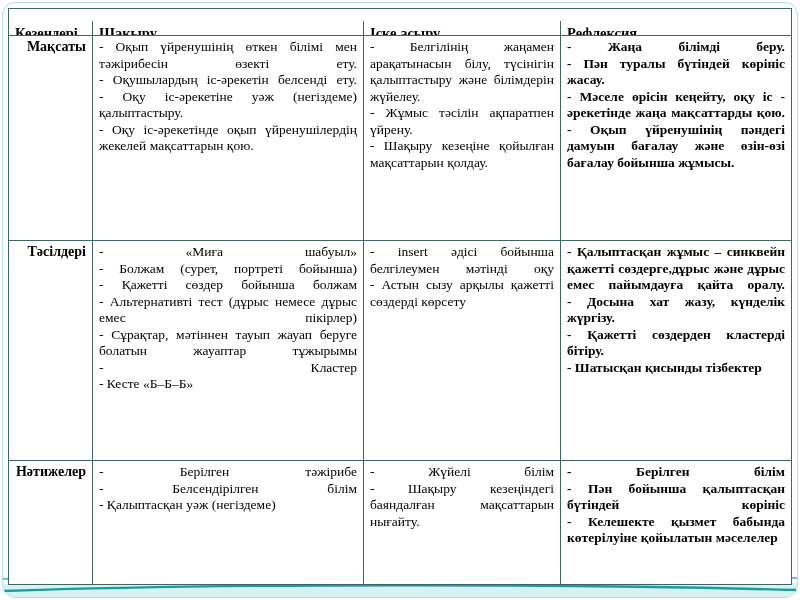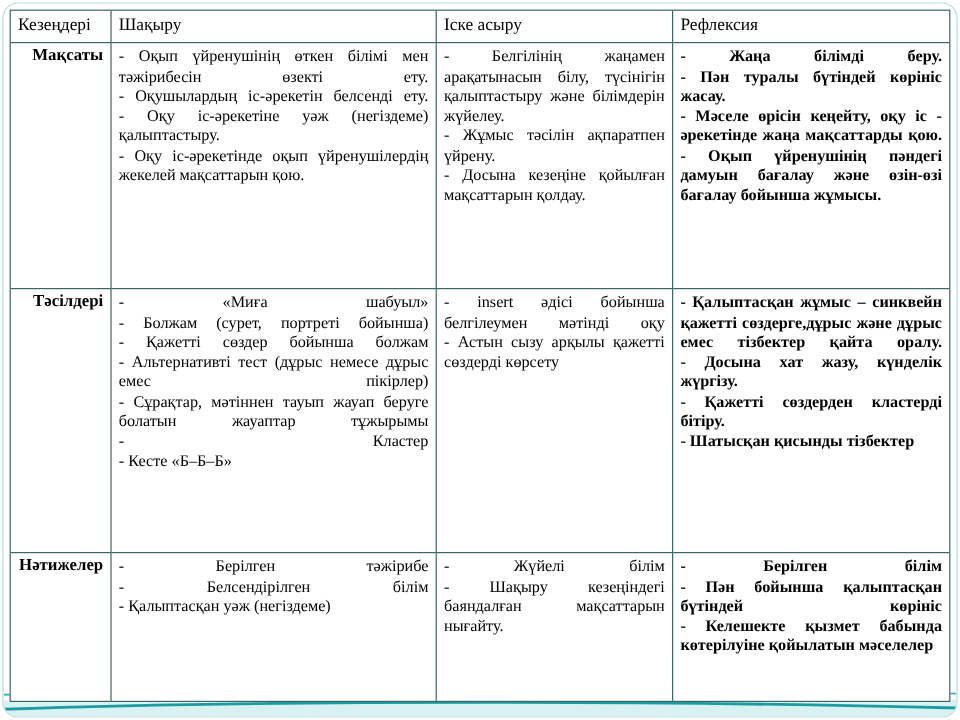--- a/index.html
+++ b/index.html
@@ -48,23 +48,24 @@
     border-right: 1px solid #3e6464;
     border-bottom: 1px solid #3e6464;
     padding: 3px 6px 4px 6px;
     font-size: 13.5px;
     line-height: 16.5px;
     overflow: hidden;
   }
   .cell.lastcol { border-right: none; font-weight: bold; }
   .cell.lastrow { border-bottom: none; }
   .cell.head {
-    font-weight: normal;
+    font-weight: bold;
     font-size: 14.5px;
     padding-top: 4px;
+    margin-top: 12px;
   }
   .cell.label {
     font-weight: bold;
     font-size: 14px;
     overflow-wrap: anywhere;
     text-align: right;
   }
   .bullet {
     text-align: justify;
     text-align-last: justify;
@@ -96,21 +97,21 @@
     <div class="cell label">Мақсаты</div>
     <div class="cell">
         <div class="bullet">- Оқып үйренушінің өткен білімі мен тәжірибесін өзекті ету.</div>
         <div class="bullet">- Оқушылардың іс-әрекетін белсенді ету.</div>
         <div class="bullet">- Оқу іс-әрекетіне уәж (негіздеме) қалыптастыру.</div>
         <div class="bullet">- Оқу іс-әрекетінде оқып үйренушілердің жекелей мақсаттарын қою.</div>
       </div>
     <div class="cell">
         <div class="bullet">- Белгілінің жаңамен арақатынасын білу, түсінігін қалыптастыру және білімдерін жүйелеу.</div>
         <div class="bullet">- Жұмыс тәсілін ақпаратпен үйрену.</div>
-        <div class="bullet">- Досына кезеңіне қойылған мақсаттарын қолдау.</div>
+        <div class="bullet">- Шақыру кезеңіне қойылған мақсаттарын қолдау.</div>
       </div>
     <div class="cell lastcol">
         <div class="bullet">- Жаңа білімді беру.</div>
         <div class="bullet">- Пән туралы бүтіндей көрініс жасау.</div>
         <div class="bullet">- Мәселе өрісін кеңейту, оқу іс - әрекетінде жаңа мақсаттарды қою.</div>
         <div class="bullet">- Оқып үйренушінің пәндегі дамуын бағалау және өзін-өзі бағалау бойынша жұмысы.</div>
       </div>
 
     <div class="cell label">Тәсілдері</div>
     <div class="cell">
@@ -121,21 +122,21 @@
         <div class="bullet">- Сұрақтар, мәтіннен тауып жауап беруге болатын жауаптар тұжырымы</div>
         <div class="bullet">- Кластер</div>
         <div class="bullet">- Кесте «Б–Б–Б»</div>
       </div>
     <div class="cell">
         <div class="bullet">- insert әдісі бойынша белгілеумен мәтінді оқу</div>
         <div class="bullet">- Астын сызу арқылы қажетті сөздерді көрсету</div>
       </div>
     <div class="cell lastcol">
         <div class="bullet">- Қалыптасқан жұмыс – синквейн</div>
-        <div class="bullet">қажетті сөздерге,дұрыс және дұрыс емес тізбектер қайта оралу.</div>
+        <div class="bullet">қажетті сөздерге,дұрыс және дұрыс емес пайымдауға қайта оралу.</div>
         <div class="bullet">- Досына хат жазу, күнделік жүргізу.</div>
         <div class="bullet">- Қажетті сөздерден кластерді бітіру.</div>
         <div class="bullet">- Шатысқан қисынды тізбектер</div>
       </div>
 
     <div class="cell label lastrow">Нәтижелер</div>
     <div class="cell lastrow">
         <div class="bullet">- Берілген тәжірибе</div>
         <div class="bullet">- Белсендірілген білім</div>
         <div class="bullet">- Қалыптасқан уәж (негіздеме)</div>

